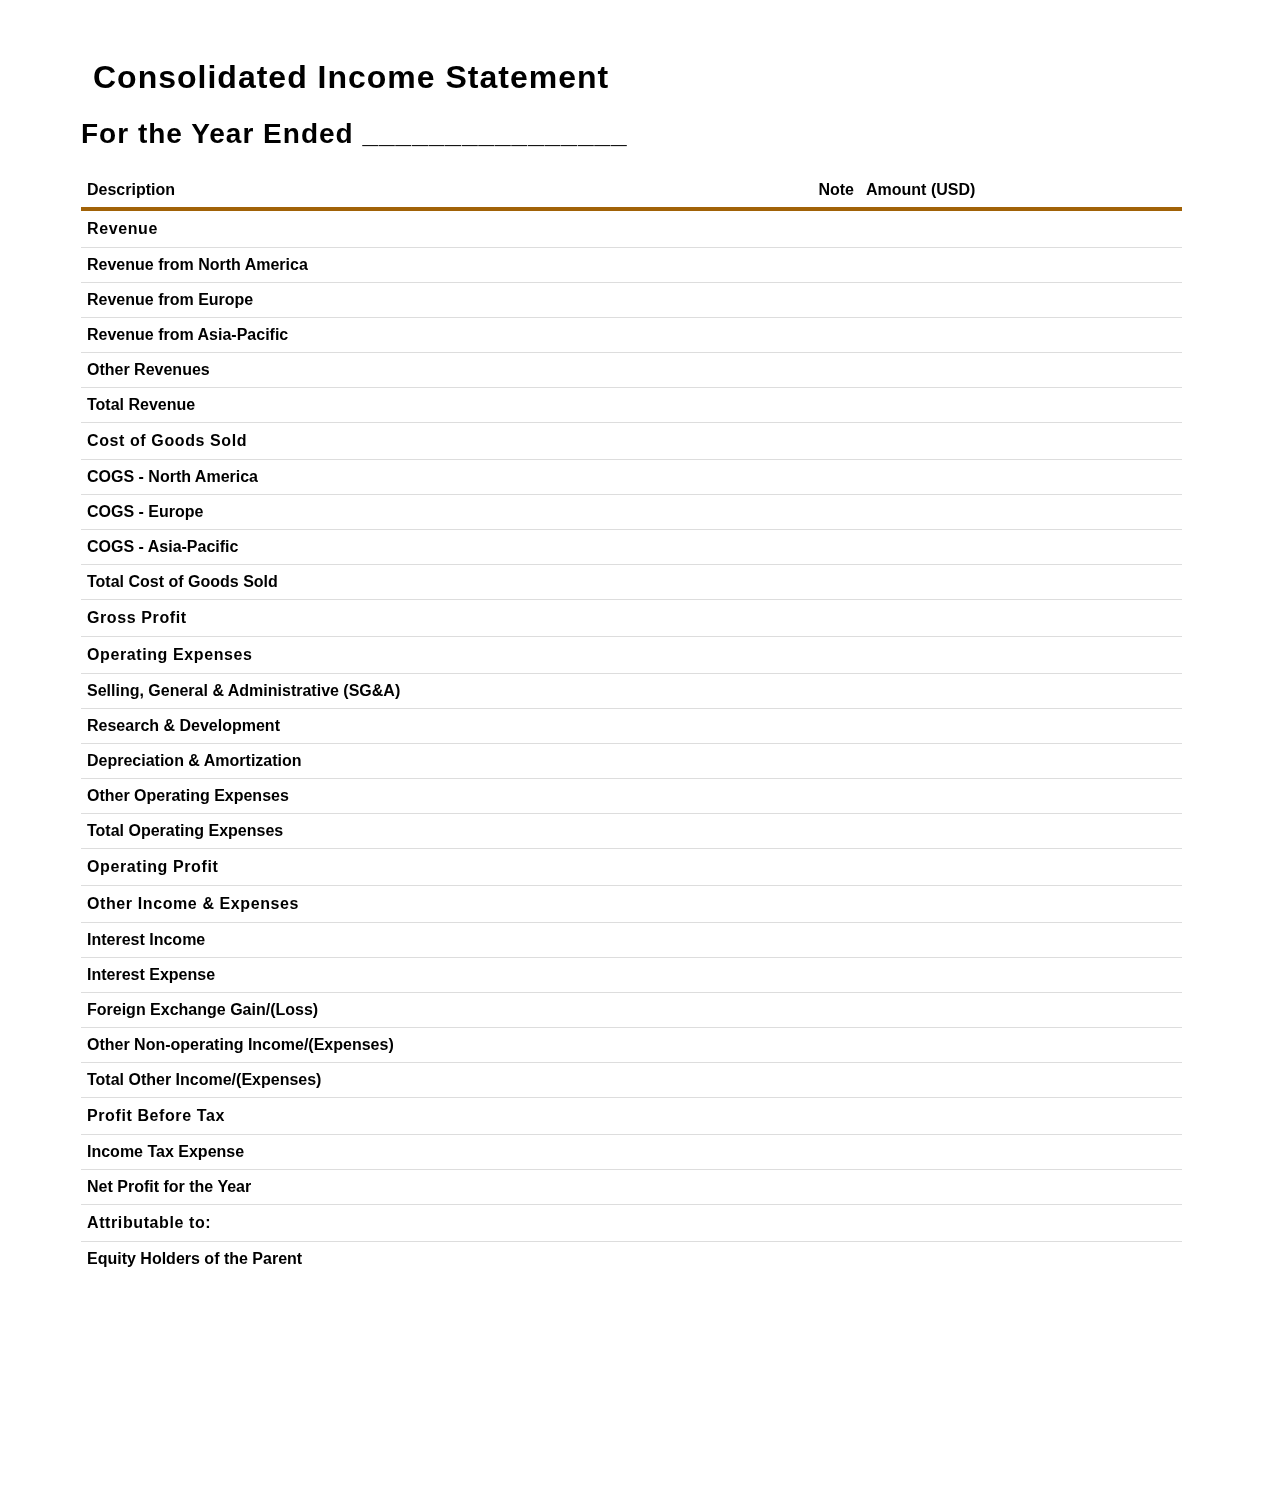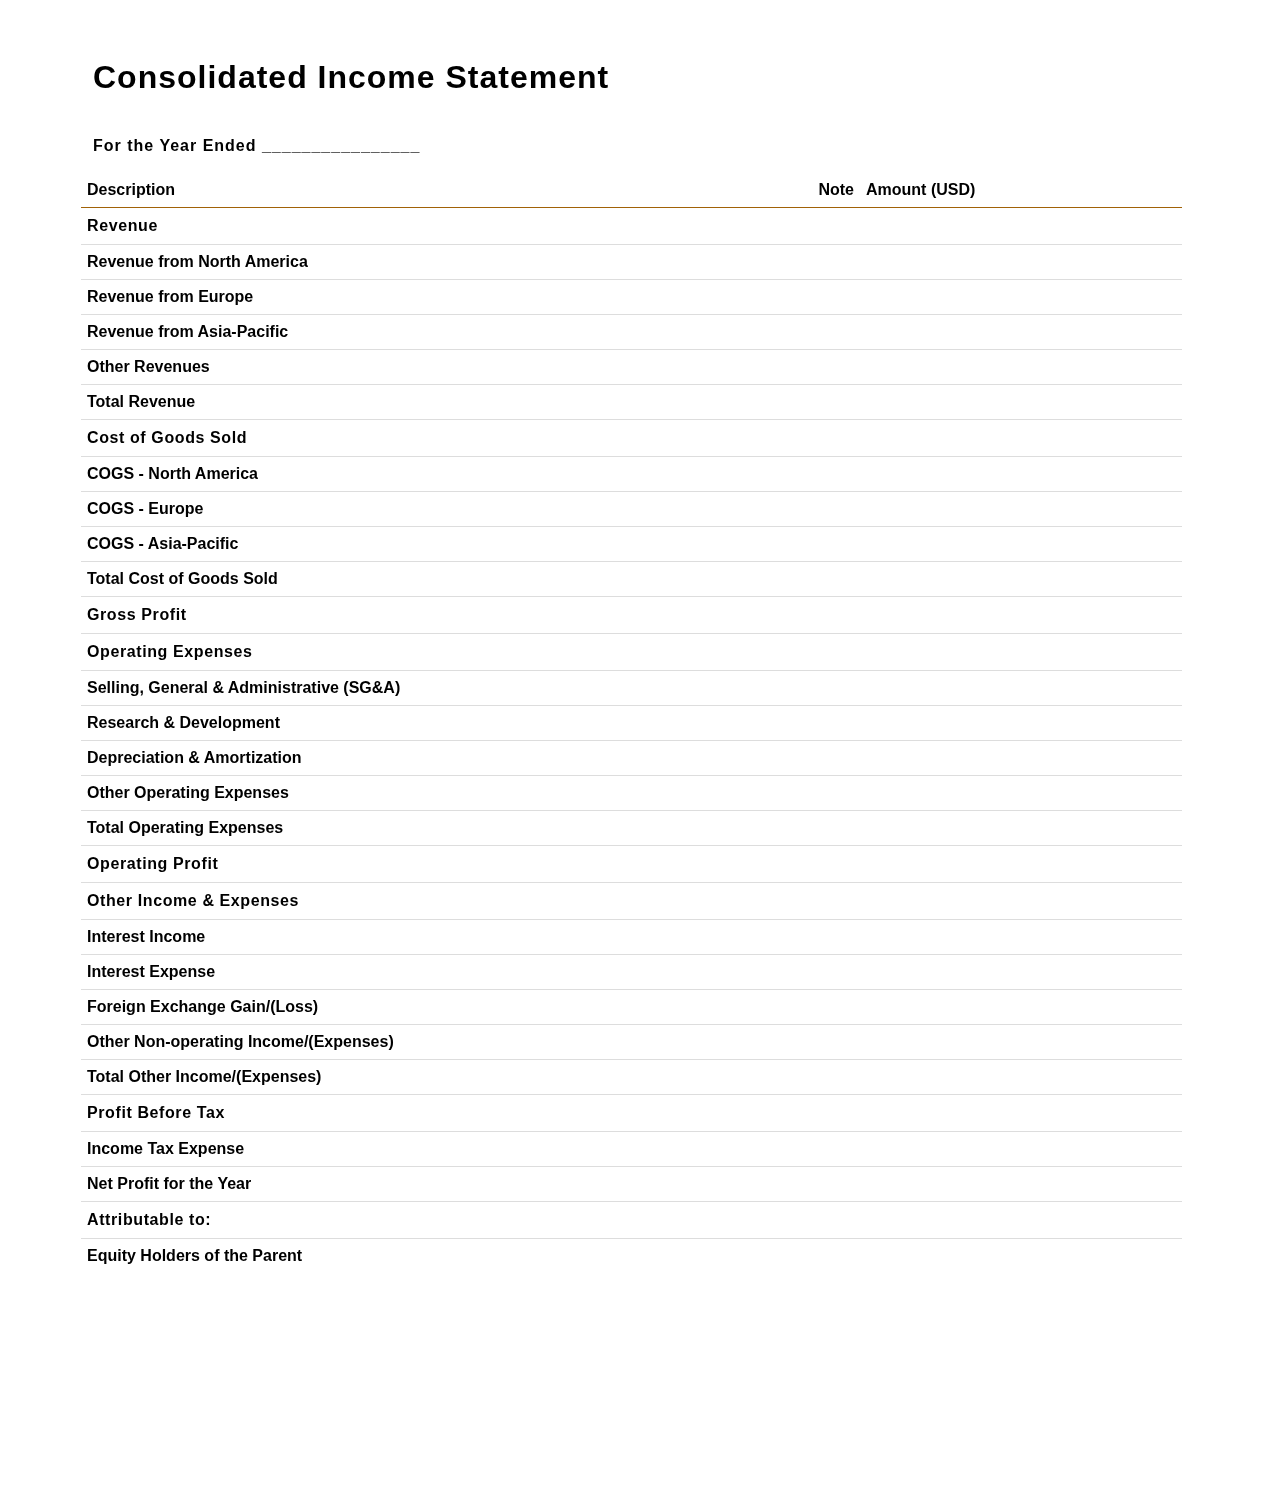--- a/index.html
+++ b/index.html
@@ -8,32 +8,32 @@
       font-family: "Liberation Sans", sans-serif;
       color: #000;
     }
     .page { position: absolute; left: 81px; top: 0; width: 1101px; }
     .title {
       margin: 12px; position: absolute; top: 45px; left: 0;
       font-size: 32px; font-weight: bold; letter-spacing: 1px; line-height: 40px;
       white-space: nowrap;
     }
     .subtitle {
-      margin: 12px; position: absolute; top: 118px; left: 0;
-      font-size: 16px; font-weight: bold; letter-spacing: 1px; line-height: 32px;
+      margin: 0; position: absolute; top: 118px; left: 0;
+      font-size: 28px; font-weight: bold; letter-spacing: 1px; line-height: 32px;
       white-space: nowrap;
     }
     table.stmt {
       position: absolute; top: 172px; left: 0;
       width: 1101px; border-collapse: collapse; table-layout: fixed;
     }
     table.stmt th, table.stmt td { padding: 0 6px; text-align: left; }
     table.stmt thead th {
       font-size: 16px; font-weight: bold; height: 35px;
-      border-bottom: 1px solid #a16207;
+      border-bottom: 4px solid #a16207;
     }
     table.stmt th.note, table.stmt td.note { width: 150px; text-align: right; padding-left: 0; }
     table.stmt th.amount, table.stmt td.amount { width: 310px; text-align: left; }
     table.stmt tbody td { height: 34px; border-bottom: 1px solid #dddddd; font-size: 16px; }
     table.stmt tbody tr.section td { height: 36px; }
     table.stmt tbody tr:last-child td { border-bottom: none; }
     .desc-section { font-size: 17px; font-weight: bold; letter-spacing: 0.6px; }
     .desc-total { font-size: 16px; font-weight: bold; padding-left: 1px; }
     .desc-item { font-size: 16px; font-weight: bold; }
   </style>

